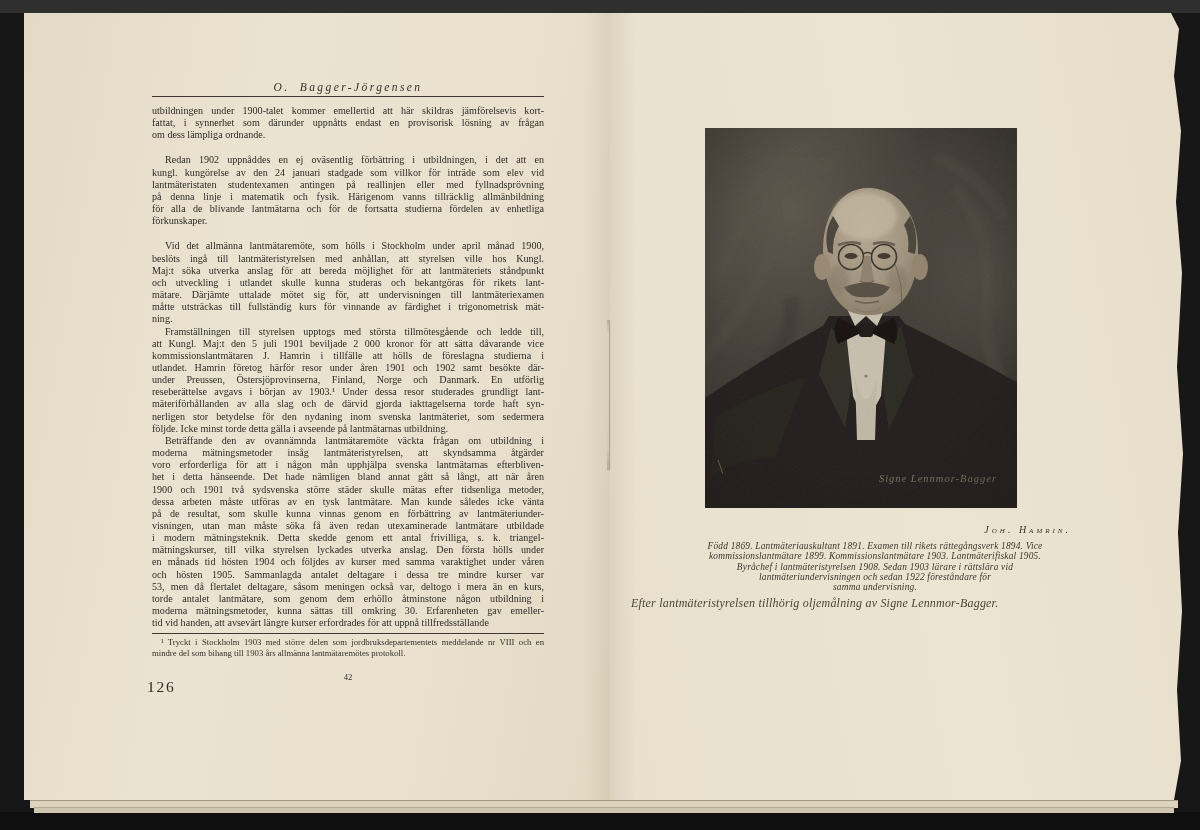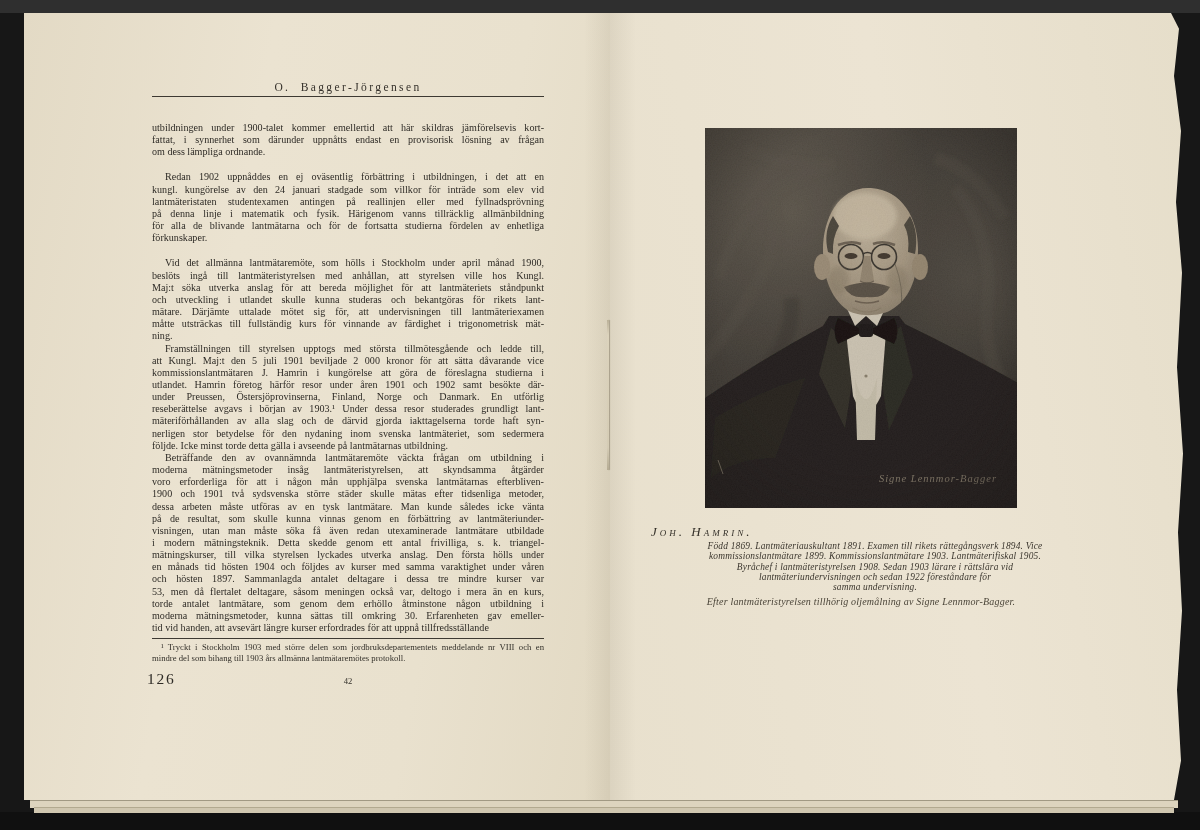--- a/index.html
+++ b/index.html
@@ -36,45 +36,45 @@
     background:linear-gradient(#b6ac93,#ddd4bd 10%,#d5ccb5 85%,#b0a68d);
     box-shadow:1px 0 1px rgba(90,80,60,0.45); opacity:.85;
   }
   .under1 { position:absolute; left:30px; top:800px; width:1148px; height:7px;
     background:#ddd4be; border-top:1px solid #a199 83; border-top:1px solid #a19983; }
   .under2 { position:absolute; left:34px; top:807px; width:1140px; height:5px;
     background:#d0c7b0; border-top:1px solid #b2a98f; }
 
   
   .textblock { position:absolute; left:128px; top:68px; width:392px; color:#2e2b26; }
-  .running-header { text-align:center; font-size:11.5px;
+  .running-header { text-align:center; font-style:italic; font-size:11.5px;
     letter-spacing:2.4px; word-spacing:5px; color:#35312b; }
   .header-rule { margin-top:3px; border-top:1.2px solid #3d3932; }
-  .body-copy { margin-top:25px; font-size:10.1px; line-height:12.15px; }
+  .body-copy { margin-top:8px; font-size:10.1px; line-height:12.15px; }
   .bl { text-align:justify; }
   .bl.j { text-align-last:justify; }
   .bl.ind { text-indent:13px; }
   .para.gap { margin-top:13px; }
   .fn-rule { margin-top:4px; border-top:1px solid #3d3932; }
   .footnote { margin-top:3px; font-size:8.7px; line-height:10.6px; color:#33302a; }
   .footnote .fnl { text-align:justify; }
   .footnote .fnl:first-child { text-indent:9px; text-align-last:justify; }
   .bottom-row { position:relative; height:34px; }
-  .pagenum { position:absolute; left:-5px; top:7px; font-size:15.5px; letter-spacing:1.8px; color:#2e2b26; }
+  .pagenum { position:absolute; left:-5px; top:19px; font-size:15.5px; letter-spacing:1.8px; color:#2e2b26; }
   .sheetnum { position:absolute; left:50%; transform:translateX(-50%); top:13px; font-size:8.6px; color:#33302a; }
 
   
   .portrait-wrap { position:absolute; left:95px; top:115px; width:312px; height:380px; }
   .portrait-wrap svg { display:block; }
-  .caption-title { position:absolute; top:511px; left:41px; width:420px; text-align:left;
-    font-style:italic; font-variant:small-caps; font-size:13px; letter-spacing:3px; color:#35312a; }
+  .caption-title { position:absolute; top:511px; left:41px; width:420px; text-align:right;
+    font-style:italic; font-variant:small-caps; font-size:10px; letter-spacing:3px; color:#35312a; }
   .caption { position:absolute; top:528px; left:35px; width:460px; text-align:center;
     font-style:italic; font-size:9.4px; line-height:10.35px; letter-spacing:.2px; color:#3a352d; }
-  .credit { position:absolute; top:583px; left:21px; width:460px; text-align:center;
-    font-style:italic; font-size:10px; color:#4a4438; letter-spacing:.2px; }
+  .credit { position:absolute; top:583px; left:21px; width:460px; 
+    font-style:italic; font-size:12px; color:#4a4438; letter-spacing:.2px; }
 </style>
 </head>
 <body>
 
 <div class="page page-left">
   <div class="textblock">
     <div class="running-header">O. Bagger-Jörgensen</div>
     <div class="header-rule"></div>
     <div class="body-copy">
         <div class="para">
@@ -95,40 +95,41 @@
           <div class="bl j">beslöts ingå till lantmäteristyrelsen med anhållan, att styrelsen ville hos Kungl.</div>
           <div class="bl j">Maj:t söka utverka anslag för att bereda möjlighet för att lantmäteriets ståndpunkt</div>
           <div class="bl j">och utveckling i utlandet skulle kunna studeras och bekantgöras för rikets lant-</div>
           <div class="bl j">mätare.  Därjämte uttalade mötet sig för, att undervisningen till lantmäteriexamen</div>
           <div class="bl j">måtte utsträckas till fullständig kurs för vinnande av färdighet i trigonometrisk mät-</div>
           <div class="bl">ning.</div>
         </div>
         <div class="para">
           <div class="bl j ind">Framställningen till styrelsen upptogs med största tillmötesgående och ledde till,</div>
           <div class="bl j">att Kungl. Maj:t den 5 juli 1901 beviljade 2 000 kronor för att sätta dåvarande vice</div>
-          <div class="bl j">kommissionslantmätaren J. Hamrin i kungörelse att göra de föreslagna studierna i</div>
+          <div class="bl j">kommissionslantmätaren J. Hamrin i tillfälle att hölls de föreslagna studierna i</div>
           <div class="bl j">utlandet.  Hamrin företog härför resor under åren 1901 och 1902 samt besökte där-</div>
           <div class="bl j">under Preussen, Östersjöprovinserna, Finland, Norge och Danmark.  En utförlig</div>
           <div class="bl j">reseberättelse avgavs i början av 1903.¹  Under dessa resor studerades grundligt lant-</div>
           <div class="bl j">mäteriförhållanden av alla slag och de därvid gjorda iakttagelserna torde haft syn-</div>
           <div class="bl j">nerligen stor betydelse för den nydaning inom svenska lantmäteriet, som sedermera</div>
           <div class="bl">följde.  Icke minst torde detta gälla i avseende på lantmätarnas utbildning.</div>
         </div>
         <div class="para">
           <div class="bl j ind">Beträffande den av ovannämnda lantmätaremöte väckta frågan om utbildning i</div>
           <div class="bl j">moderna mätningsmetoder insåg lantmäteristyrelsen, att skyndsamma åtgärder</div>
           <div class="bl j">voro erforderliga för att i någon mån upphjälpa svenska lantmätarnas efterbliven-</div>
+          <div class="bl j">het i detta hänseende.  Det hade nämligen bland annat gått så långt, att när åren</div>
           <div class="bl j">1900 och 1901 två sydsvenska större städer skulle mätas efter tidsenliga metoder,</div>
           <div class="bl j">dessa arbeten måste utföras av en tysk lantmätare.  Man kunde således icke vänta</div>
           <div class="bl j">på de resultat, som skulle kunna vinnas genom en förbättring av lantmäteriunder-</div>
           <div class="bl j">visningen, utan man måste söka få även redan utexaminerade lantmätare utbildade</div>
           <div class="bl j">i modern mätningsteknik.  Detta skedde genom ett antal frivilliga, s. k. triangel-</div>
           <div class="bl j">mätningskurser, till vilka styrelsen lyckades utverka anslag.  Den första hölls under</div>
           <div class="bl j">en månads tid hösten 1904 och följdes av kurser med samma varaktighet under våren</div>
-          <div class="bl j">och hösten 1897.  Sammanlagda antalet deltagare i dessa tre mindre kurser var</div>
+          <div class="bl j">och hösten 1905.  Sammanlagda antalet deltagare i dessa tre mindre kurser var</div>
           <div class="bl j">53, men då flertalet deltagare, såsom meningen också var, deltogo i mera än en kurs,</div>
           <div class="bl j">torde antalet lantmätare, som genom dem erhöllo åtminstone någon utbildning i</div>
           <div class="bl j">moderna mätningsmetoder, kunna sättas till omkring 30.  Erfarenheten gav emeller-</div>
           <div class="bl">tid vid handen, att avsevärt längre kurser erfordrades för att uppnå tillfredsställande</div>
         </div>
       </div>
     <div class="fn-rule"></div>
     <div class="footnote">
         <div class="fnl">¹ Tryckt i Stockholm 1903 med större delen som jordbruksdepartementets meddelande nr VIII och en</div>
         <div class="fnl last">mindre del som bihang till 1903 års allmänna lantmätaremötes protokoll.</div>

